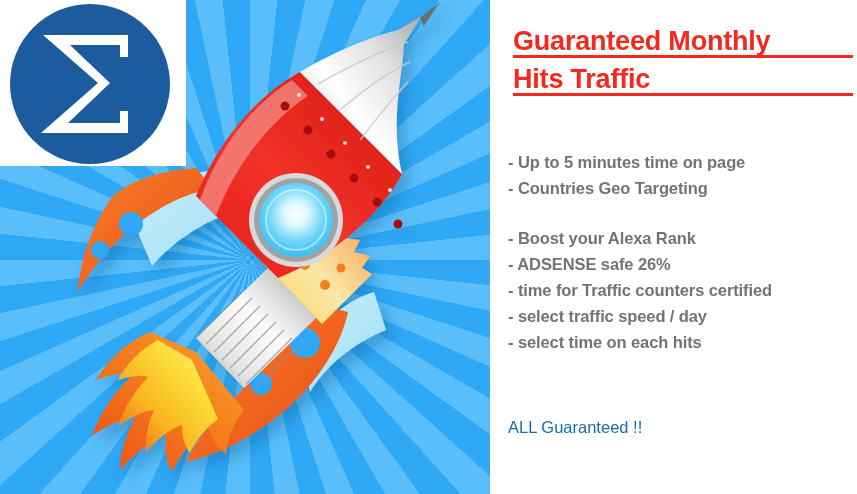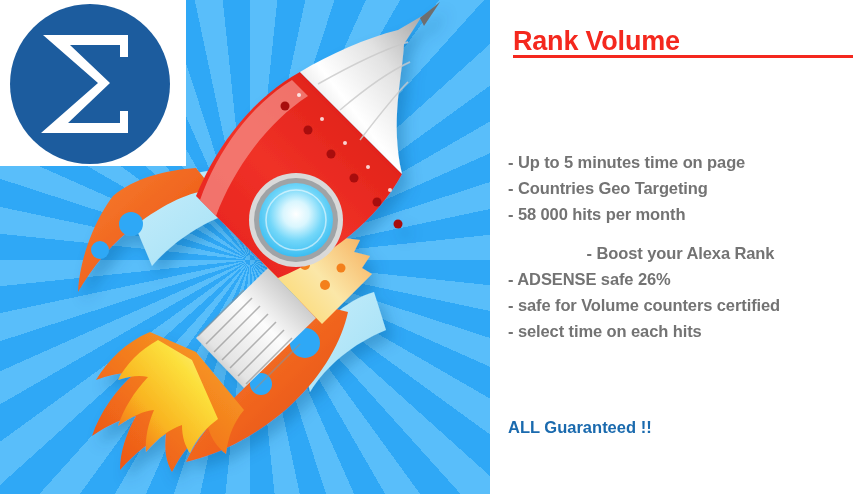--- a/index.html
+++ b/index.html
@@ -126,31 +126,30 @@
   }
   .bullet-row {
     color: #737373;
     font-size: 16.5px;
     font-weight: bold;
     line-height: 26px;
     white-space: nowrap;
     letter-spacing: -0.1px;
   }
   .bullet-row.spaced-top {
-    margin-top: 13px;
-    text-align: center;
+    margin-top: 24px;
   }
 
   .footer-note {
     position: absolute;
     left: 18px;
     top: 418px;
     color: #1A6AAE;
     font-size: 16.5px;
-    font-weight: bold;
+    font-weight: normal;
     white-space: nowrap;
   }
 </style>
 </head>
 <body>
 
 <div id="ad-banner">
 
   <div class="graphic-panel">
 
@@ -312,30 +311,31 @@
       <div class="logo-circle"></div>
       <svg class="logo-sigma" viewBox="0 0 160 160" xmlns="http://www.w3.org/2000/svg">
         <path d="M33 31 L118 31 L118 53 L110 53 L110 41 L60 41 L100 79 L58 119 L110 119 L110 107 L118 107 L118 129 L31 129 L88 79 Z" fill="#FFFFFF"></path>
       </svg>
     </div>
   </div>
 
   <div class="text-panel">
 
     <div class="headline">
-      <span class="hl-line">Rank Volume</span>
+      <span class="hl-line">Guaranteed Monthly</span>
+      <span class="hl-line">Hits Traffic</span>
     </div>
 
     <div class="bullets">
       <div class="bullet-row">- Up to 5 minutes time on page</div>
       <div class="bullet-row">- Countries Geo Targeting</div>
-      <div class="bullet-row">-  58 000 hits per month</div>
 
       <div class="bullet-row spaced-top">- Boost your Alexa Rank</div>
       <div class="bullet-row">- ADSENSE safe 26%</div>
-      <div class="bullet-row">- safe for Volume counters certified</div>
+      <div class="bullet-row">- time for Traffic counters certified</div>
+      <div class="bullet-row">- select traffic speed / day</div>
       <div class="bullet-row">- select time on each hits</div>
     </div>
 
     <div class="footer-note">ALL Guaranteed !!</div>
   </div>
 
 </div>
 
 </body></html>

